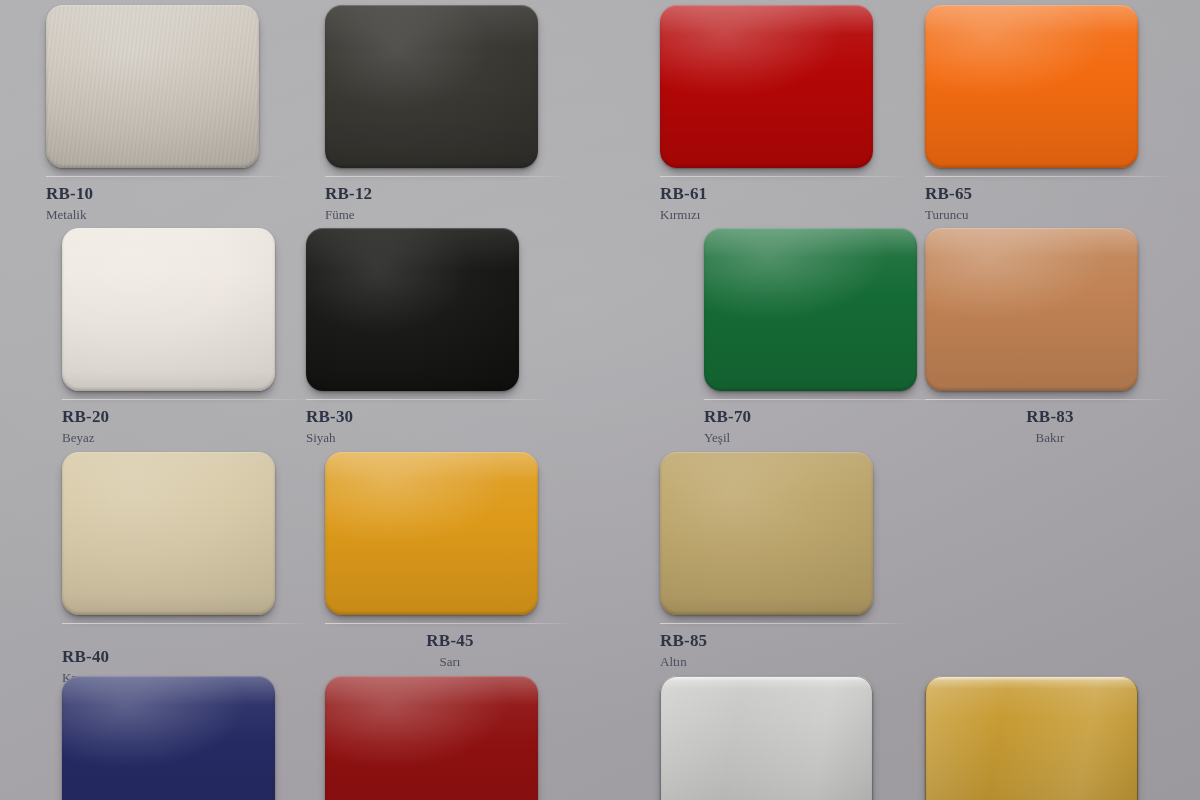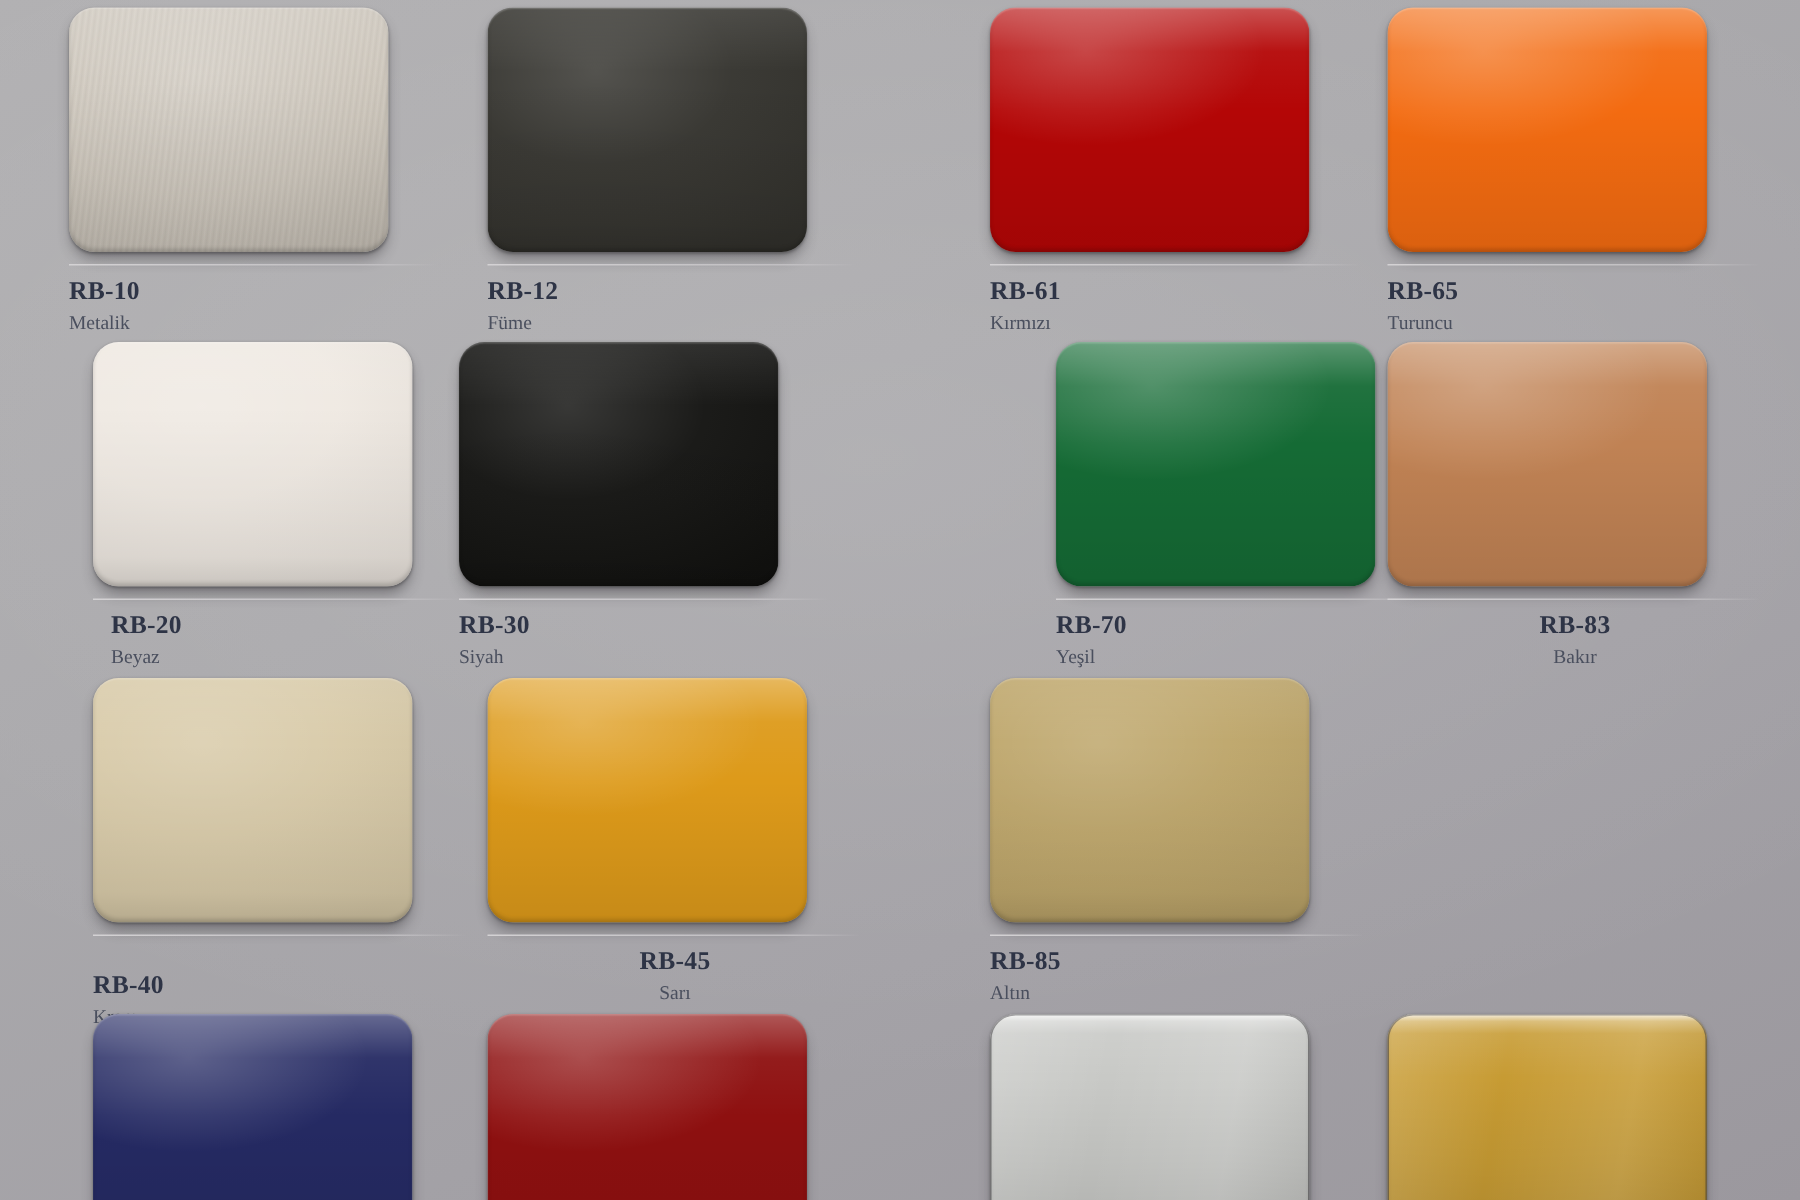--- a/index.html
+++ b/index.html
@@ -156,21 +156,21 @@
         <div class="code">RB-65</div>
         <div class="name">Turuncu</div>
       </div>
     </div>
     <div class="cell" style="left: 62px; top: 228px;">
       <div class="chip matte" style="--c: #efe9e2;">
         <div class="face"></div>
         <div class="edge"></div>
       </div>
       <div class="rule" style="left: 0px; top: 171px; width: 248px;"></div>
-      <div class="label" style="left: 12px; top: 179px;">
+      <div class="label" style="left: 0px; top: 179px;">
         <div class="code">RB-20</div>
         <div class="name">Beyaz</div>
       </div>
     </div>
     <div class="cell" style="left: 306px; top: 228px;">
       <div class="chip matte" style="--c: #121210;">
         <div class="face"></div>
         <div class="edge"></div>
       </div>
       <div class="rule" style="left: 0px; top: 171px; width: 248px;"></div>

